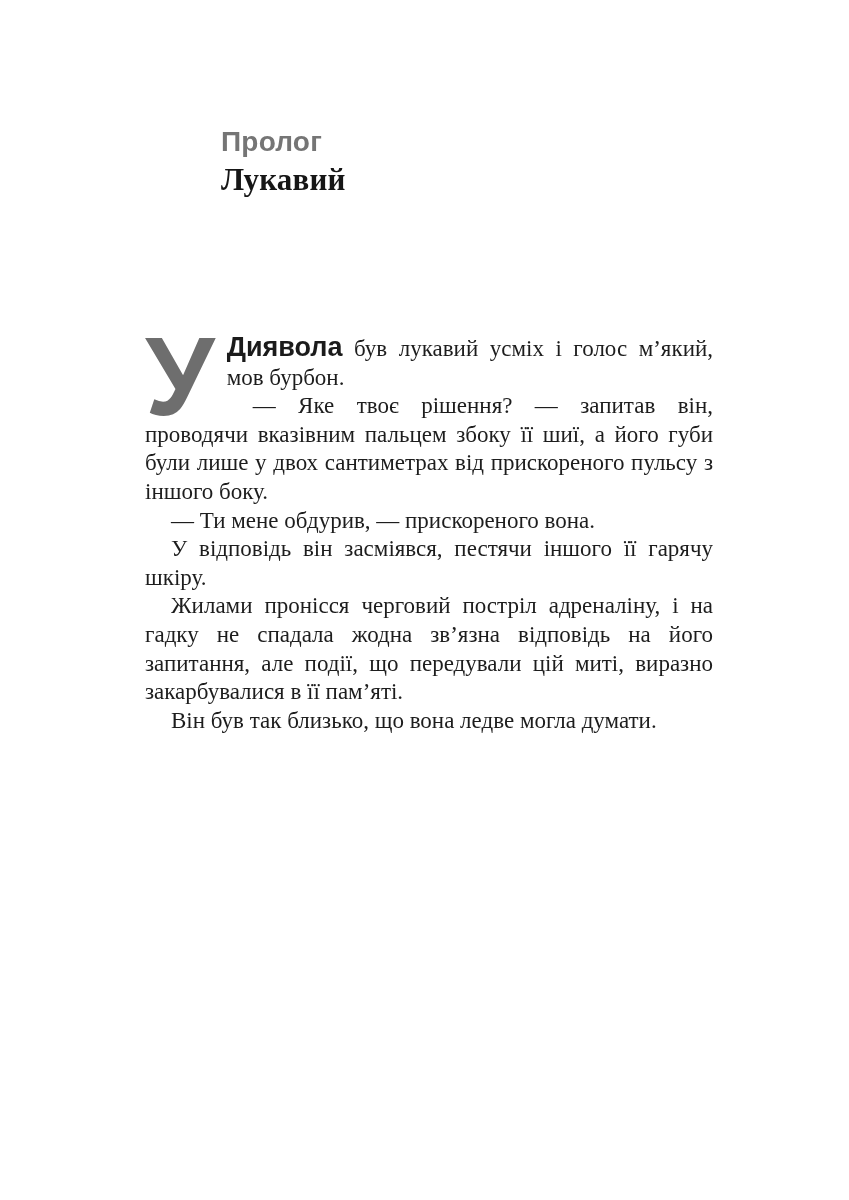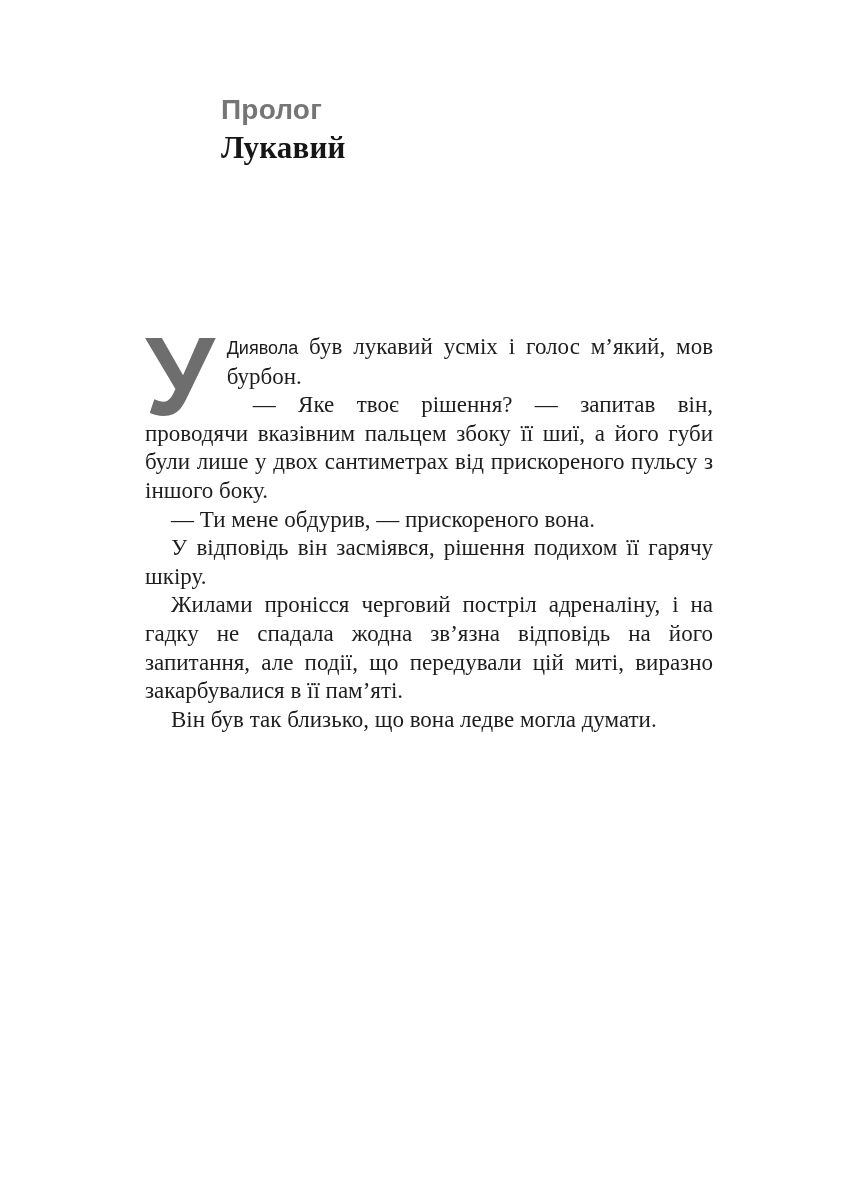--- a/index.html
+++ b/index.html
@@ -11,21 +11,21 @@
     position: relative;
     width: 849px;
     height: 1200px;
     background: #ffffff;
     overflow: hidden;
     font-family: "Liberation Serif", serif;
   }
   .chapter-header {
     position: absolute;
     left: 221px;
-    top: 92px;
+    top: 124px;
   }
   .chapter-label {
     font-family: "Liberation Sans", sans-serif;
     font-weight: 700;
     font-size: 28px;
     line-height: 36px;
     color: #757575;
     letter-spacing: 0.2px;
   }
   .chapter-title {
@@ -59,22 +59,22 @@
     font-family: "Liberation Sans", sans-serif;
     font-weight: 700;
     font-size: 112px;
     line-height: 84px;
     height: 84px;
     color: #6e6e6e;
     margin: 2px 12px 0 0;
   }
   .bold-lead {
     font-family: "Liberation Sans", sans-serif;
-    font-weight: 400;
-    font-size: 18px;
+    font-weight: 700;
+    font-size: 27px;
     color: #1b1b1b;
   }
 </style>
 </head>
 <body>
 
 <div class="page">
 
   <header class="chapter-header">
     <div class="chapter-label">Пролог</div>
@@ -84,21 +84,21 @@
   <main class="body-text">
 
     <p class="para">
       <span class="dropcap">У</span><strong class="bold-lead">Диявола</strong><span> був лукавий усміх і голос м’який, мов бурбон.</span>
     </p>
 
     <p class="para indented">— Яке твоє рішення? — запитав він, проводячи вказівним пальцем збоку її шиї, а його губи були лише у двох сантиметрах від прискореного пульсу з іншого боку.</p>
 
     <p class="para indented">— Ти мене обдурив, — прискореного вона.</p>
 
-    <p class="para indented">У відповідь він засміявся, рішення подихом її гарячу шкіру.</p>
+    <p class="para indented">У відповідь він засміявся, пестячи іншого її гарячу шкіру.</p>
 
     <p class="para indented">Жилами пронісся черговий постріл адреналіну, і на гадку не спадала жодна зв’язна відповідь на його запитання, але події, що передували цій миті, виразно закарбувалися в її пам’яті.</p>
 
     <p class="para indented">Він був так близько, що вона ледве могла думати.</p>
 
   </main>
 
 </div>
 
 </body></html>

